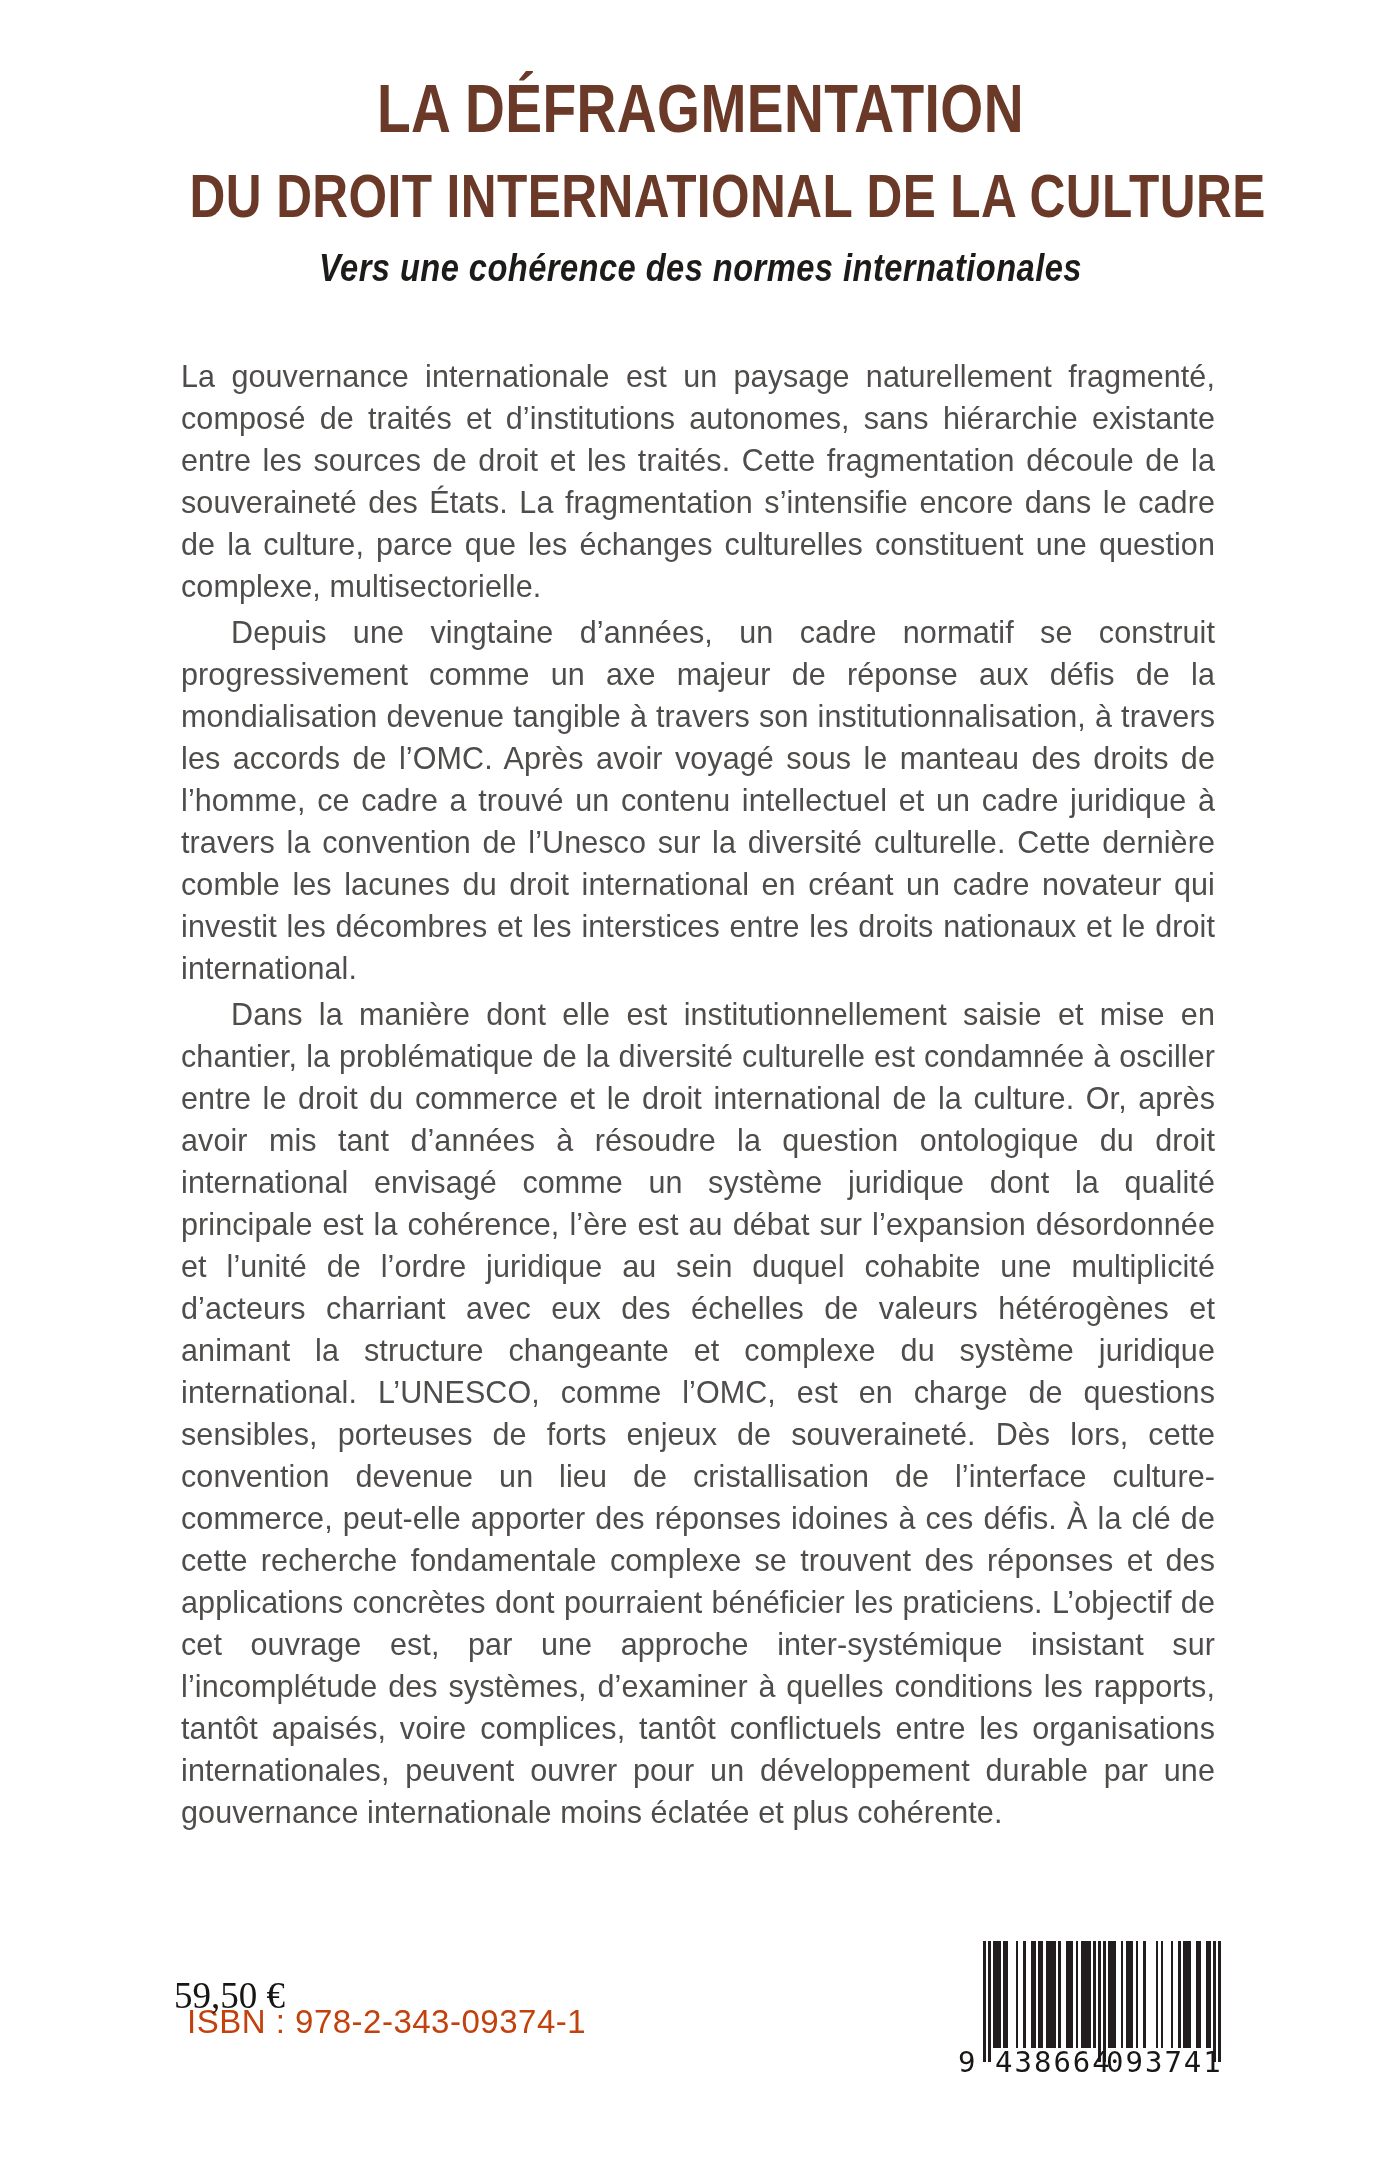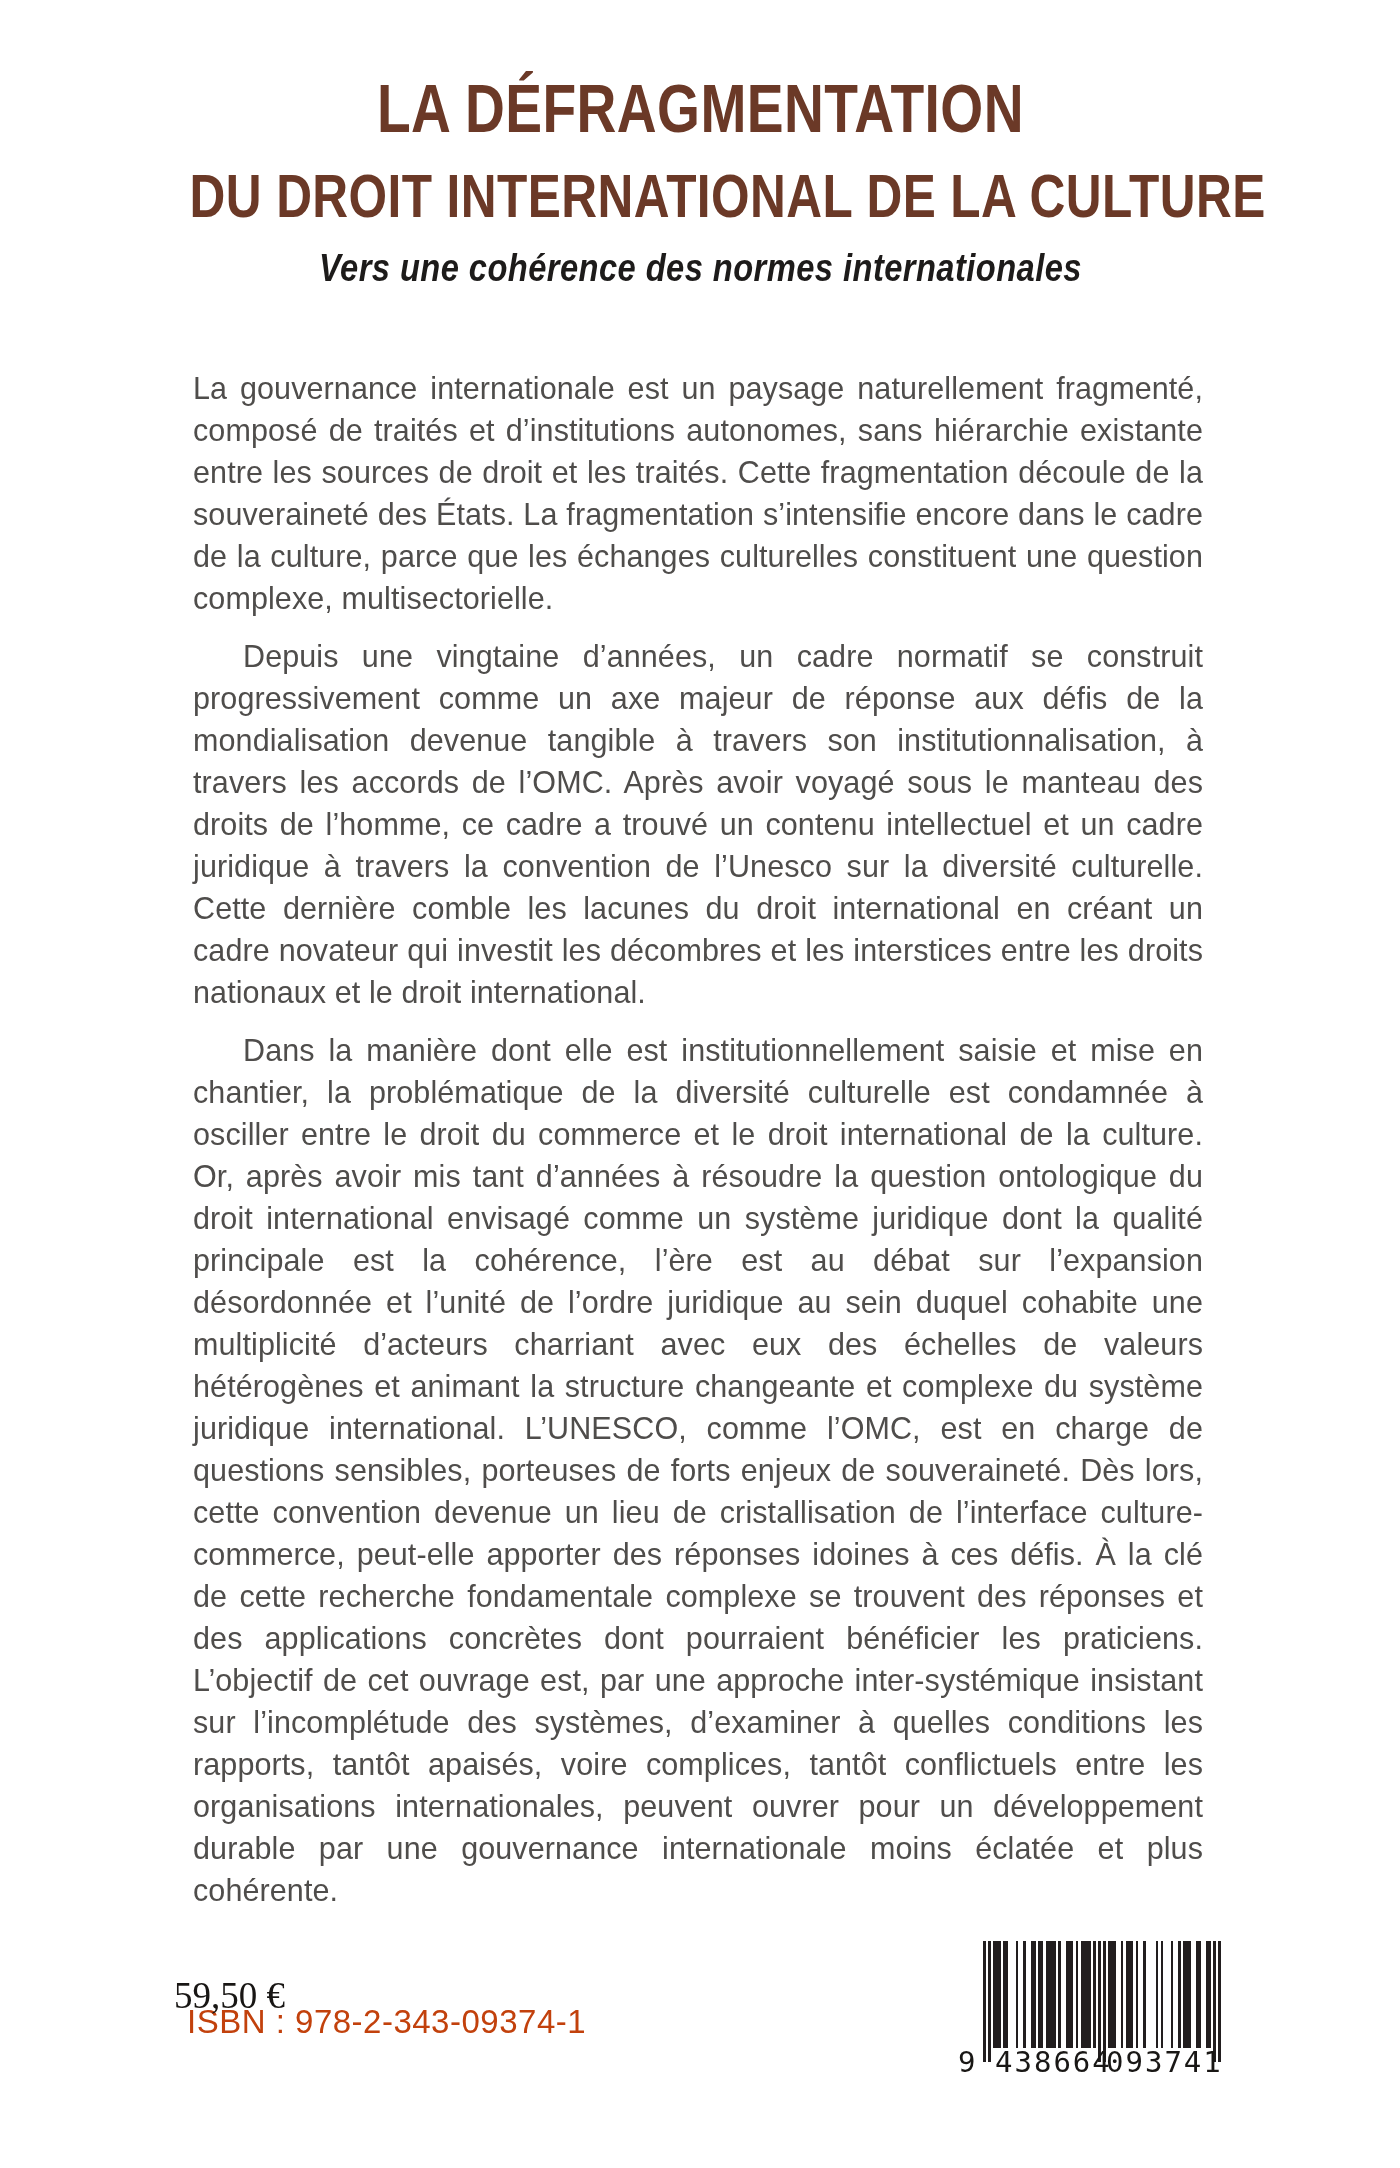--- a/index.html
+++ b/index.html
@@ -25,21 +25,21 @@
     font-size:38px;font-weight:700;font-style:italic;color:var(--near-black,#1d1b1a);
   }
   .subtitle span{transform:scaleX(0.86);}
 
   
   .synopsis{
     position:absolute;left:177px;width:1042px;top:351px;
     font-size:30.5px;line-height:42px;text-align:justify;
     color:var(--body-text,#4f4d4b);font-weight:300;letter-spacing:0.1px;
   }
-  .synopsis p{margin:16px;text-indent:0;}
+  .synopsis p{margin:4px;text-indent:0;}
   .synopsis p + p{text-indent:50px;}
 
   
   .bio{
     position:absolute;left:177px;width:1042px;top:1789px;
     font-style:italic;font-size:33px;line-height:43px;color:#454240;
   }
   .bio .n1,.bio .n2{font-weight:700;font-size:36px;color:#161412;}
   .bio .n2{font-variant:small-caps;}
 

